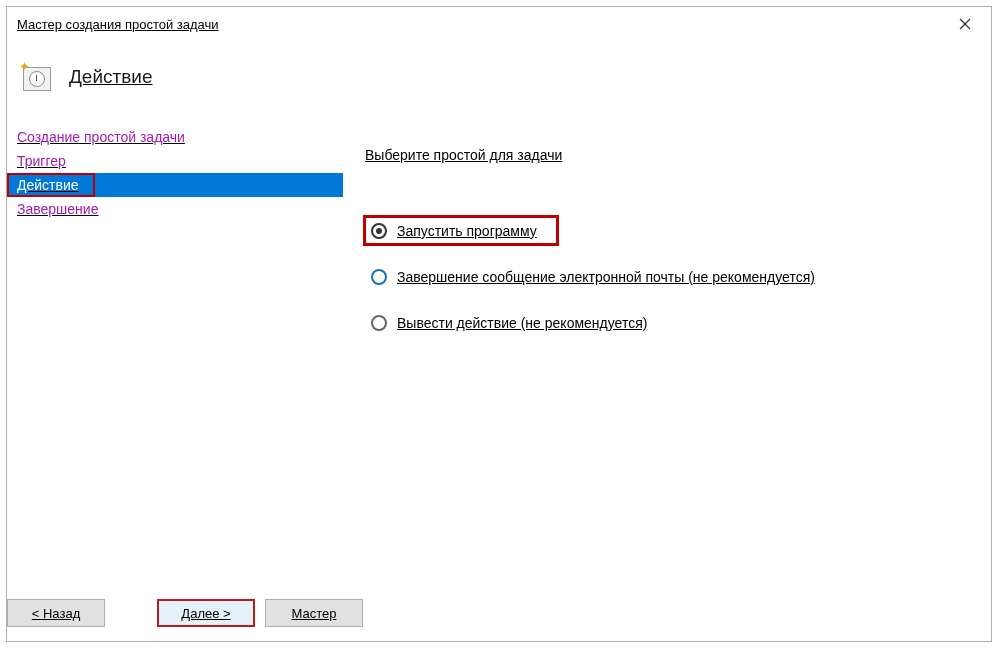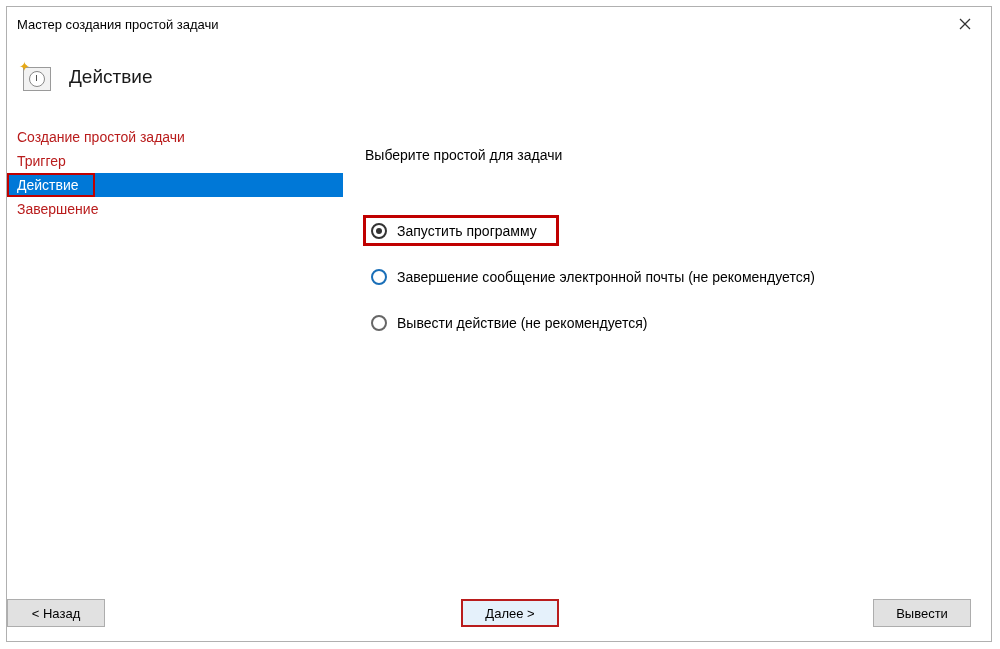--- a/index.html
+++ b/index.html
@@ -13,20 +13,21 @@
       position: relative;
     }
     .window {
       border: 1px solid #b0b0b0;
       width: 986px;
       height: 636px;
       margin: 6px;
       background: #fff;
       display: flex;
       flex-direction: column;
+      text-decoration: underline;
     }
     .titlebar {
       height: 34px;
       display: flex;
       align-items: center;
       padding: 0 10px;
       font-size: 13px;
     }
     .titlebar-title { flex: 1; }
     .close-x {
@@ -85,21 +86,21 @@
       display: flex;
       flex: 1;
     }
     .sidebar {
       width: 336px;
       padding-top: 0;
     }
     .sidebar-item {
       padding: 4px 10px;
       font-size: 14px;
-      color: #b91c1c;
+      color: #a21caf;
     }
     .sidebar-item.selected {
       background: #0078d7;
       color: #fff;
       position: relative;
     }
     .highlight-red-sidebar {
       position: absolute;
       left: 0;
       top: 0;
@@ -149,21 +150,21 @@
     .radio-circle.grey { border-color: #666; }
     .radio-highlight-red {
       position: absolute;
       left: -2px; top: -4px;
       width: 196px; height: 31px;
       border: 3px solid #c00000;
       pointer-events: none;
     }
     .footer {
       display: flex;
-      justify-content: space-between;
+      justify-content: flex-start;
       gap: 10px;
       padding: 10px 20px 14px 0;
     }
     .btn {
       min-width: 98px;
       height: 28px;
       border: 1px solid #adadad;
       background: #e1e1e1;
       font-size: 13px;
       font-family: inherit;
@@ -243,16 +244,16 @@
         </label>
 
       </div>
     </div>
 
   </div>
 
   <div class="footer">
     <button class="btn">&lt; Назад</button>
     <button class="btn default-btn">Далее &gt;</button>
-    <button class="btn">Вывести</button>
+    <button class="btn">Мастер</button>
   </div>
 
 </div>
 
 </body></html>

